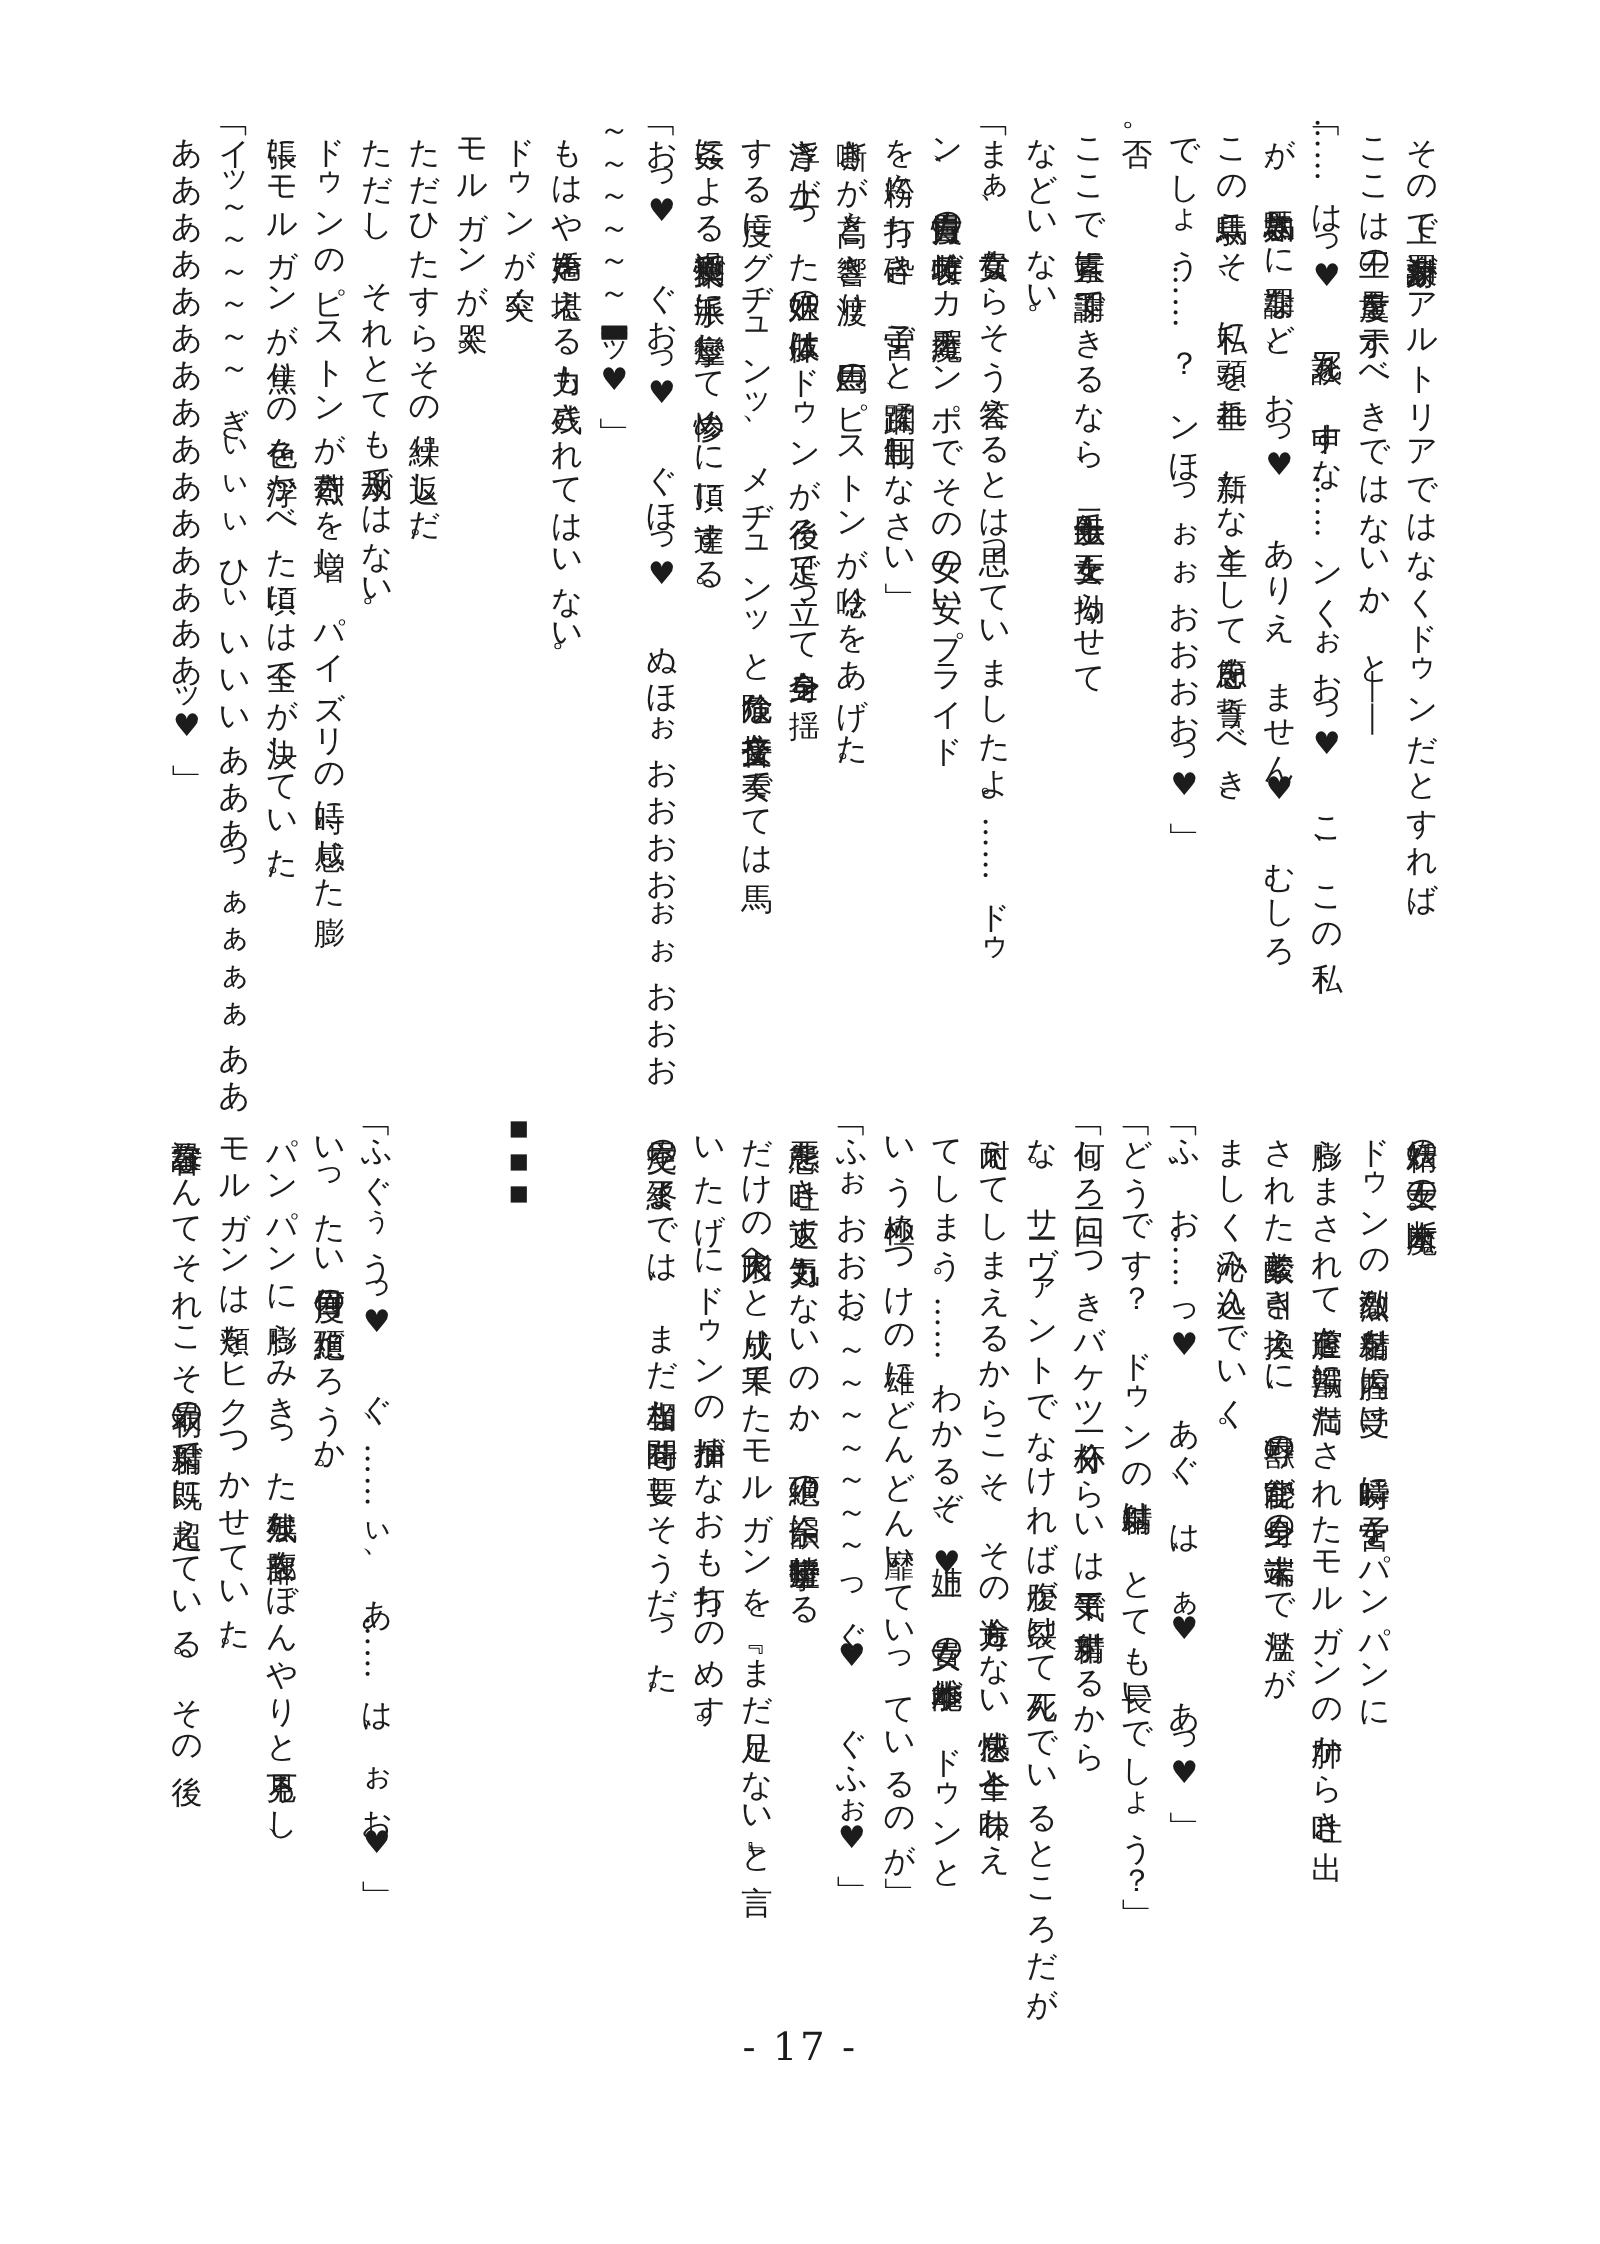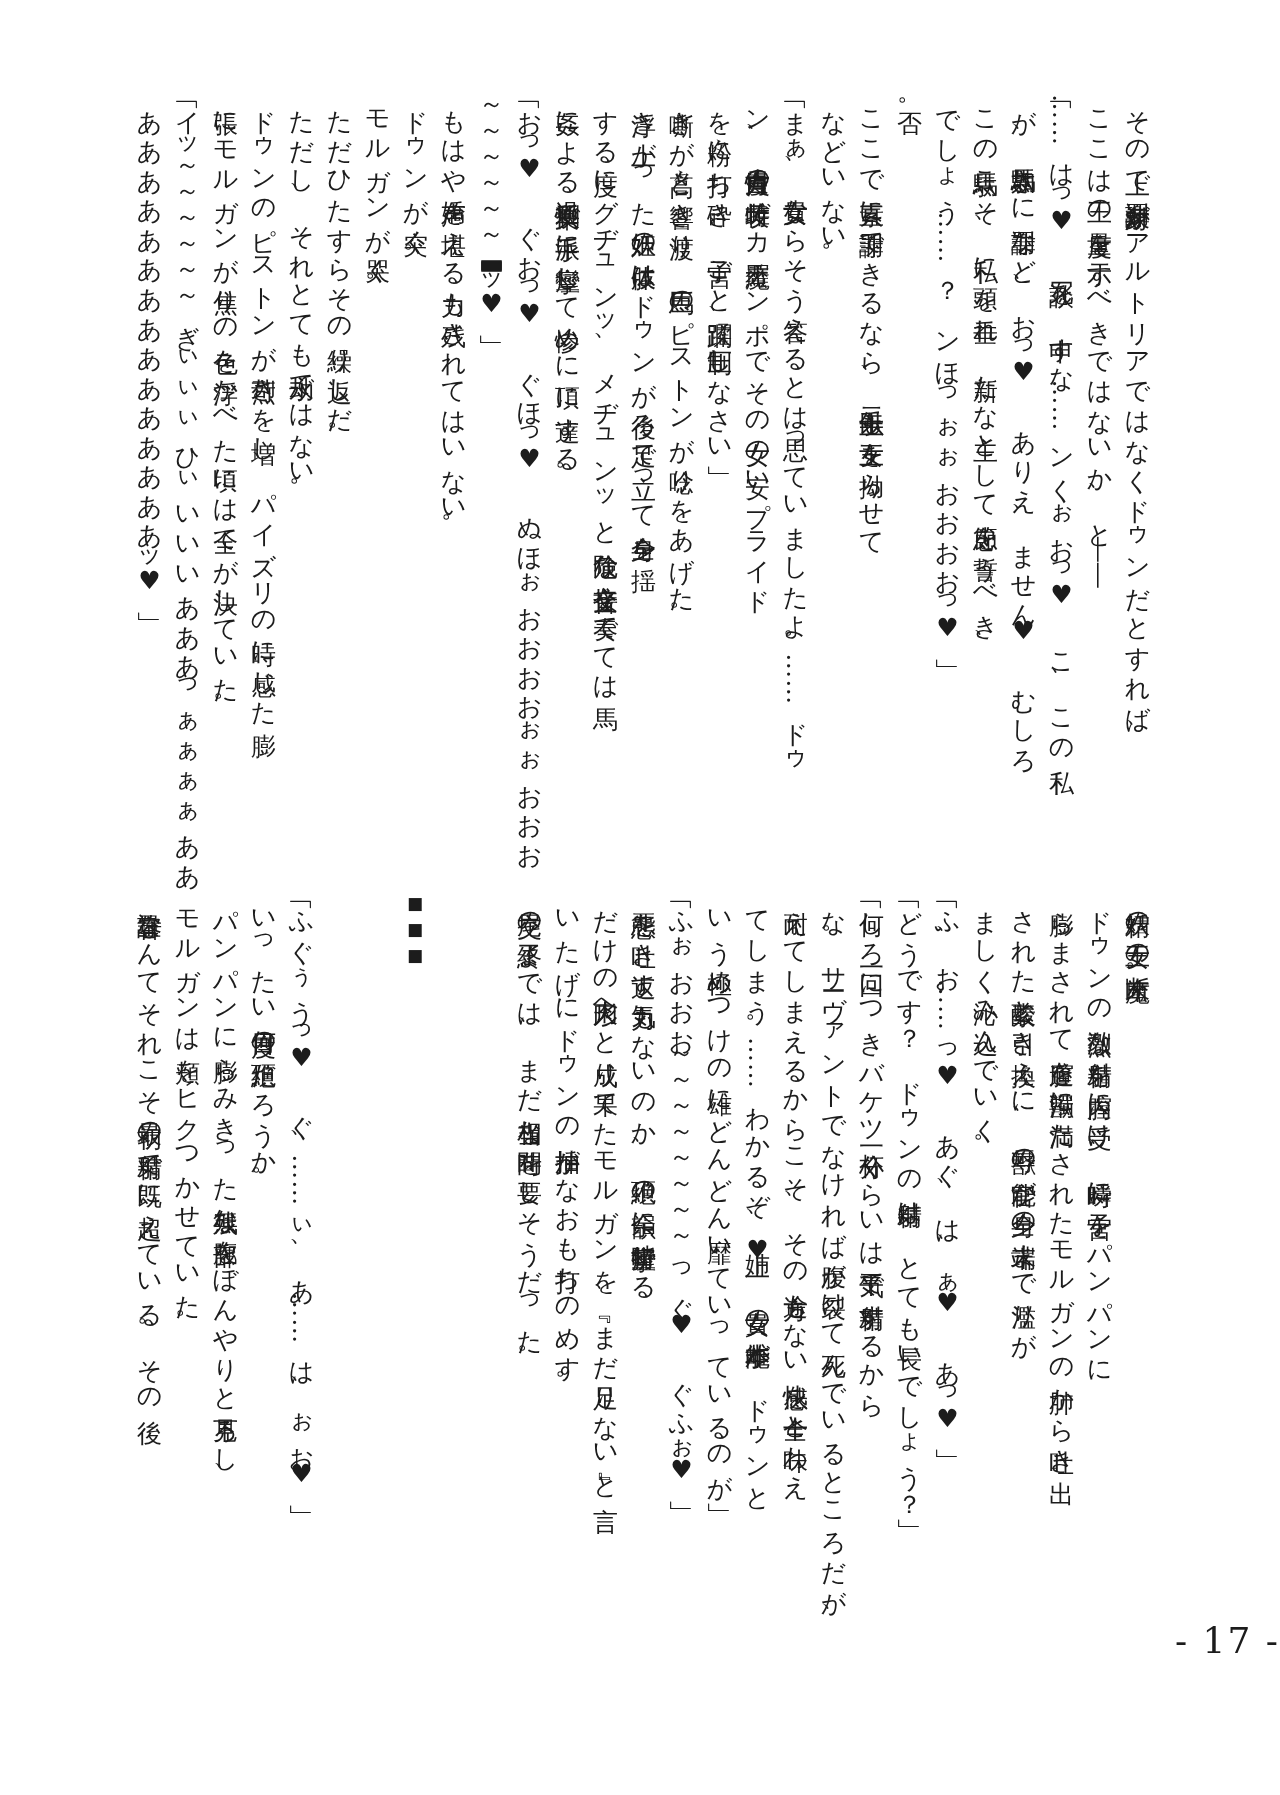--- a/index.html
+++ b/index.html
@@ -35,22 +35,22 @@
   .squares {
     font-size: 17px;
     letter-spacing: 6px;
     padding-top: 42px;
   }
   #footer {
     position: absolute;
     top: 1620px;
     left: 0;
     width: 100%;
-    text-align: right;
-    font-size: 36px;
+    text-align: center;
+    font-size: 31px;
     letter-spacing: 2px;
   }
 </style>
 </head>
 <body>
 
 <div id="top-block" class="vblock">
     <p>その上で謝罪対象がアルトリアではなくドゥンだとすれば、</p>
     <p>ここは王の度量を示すべきではないか、と――</p>
     <p>「……はっ♥　冗談を、申すな……ンくぉおっ♥　こ、この私</p>

